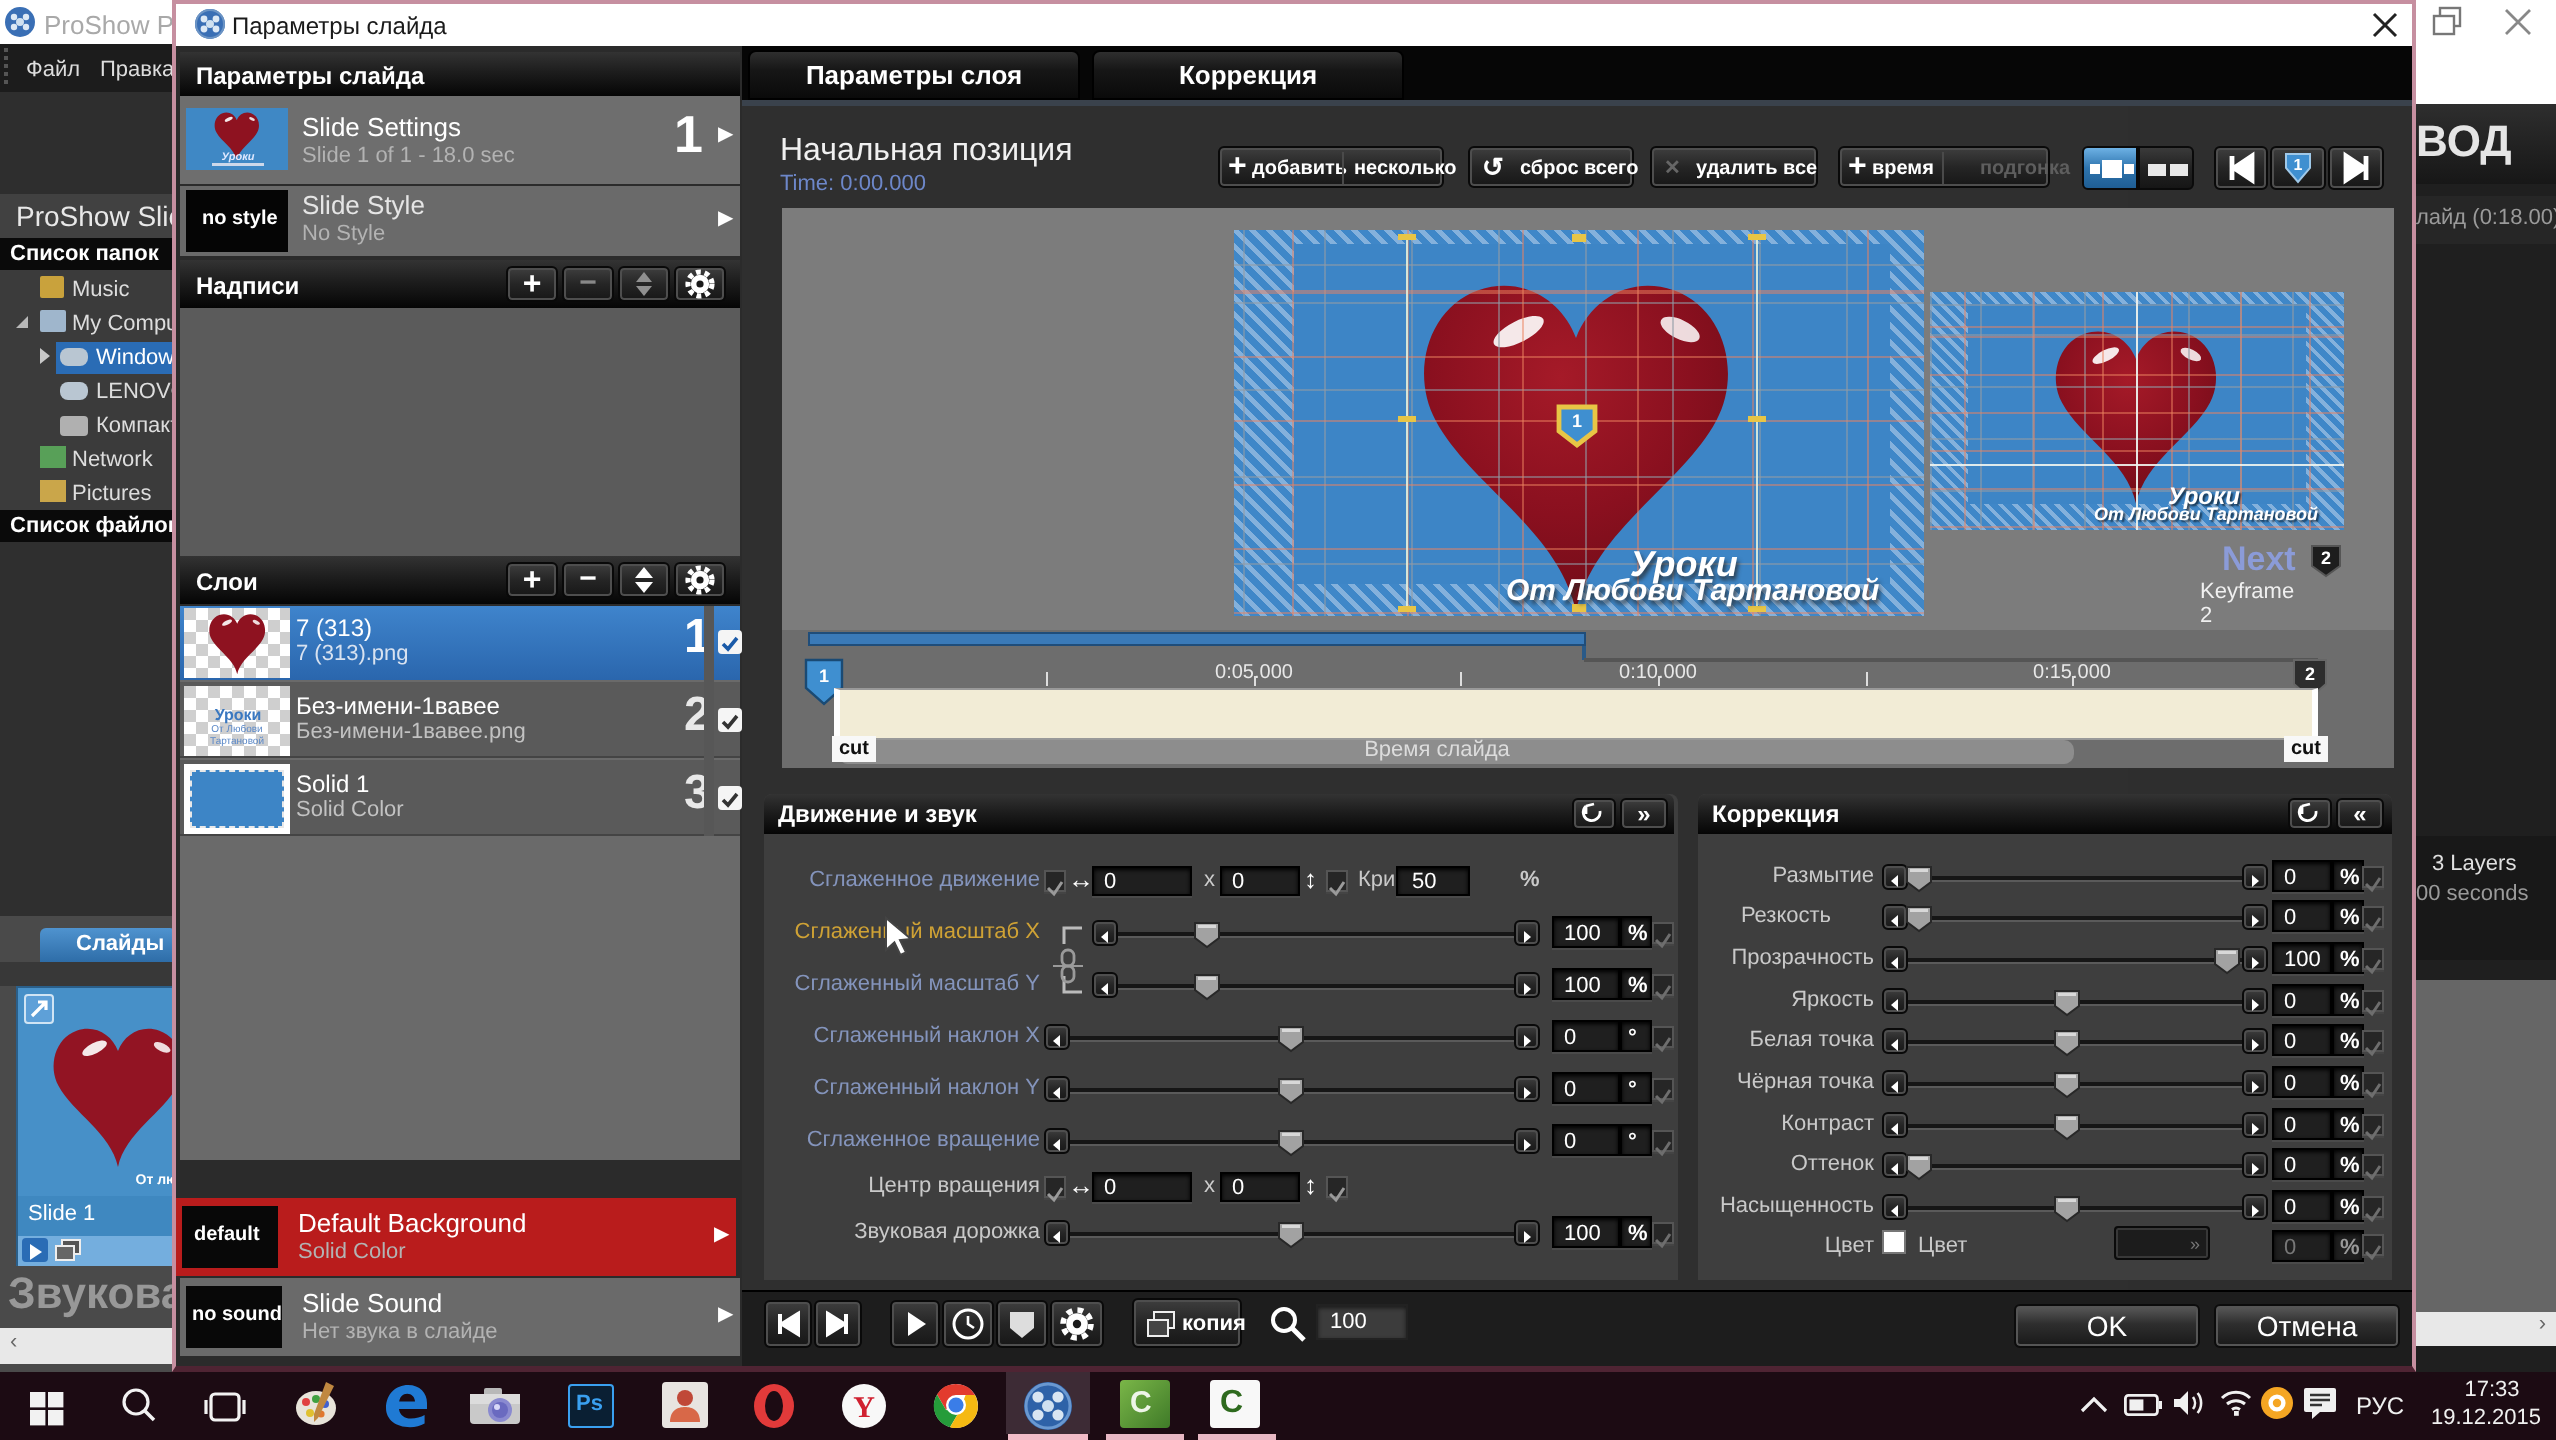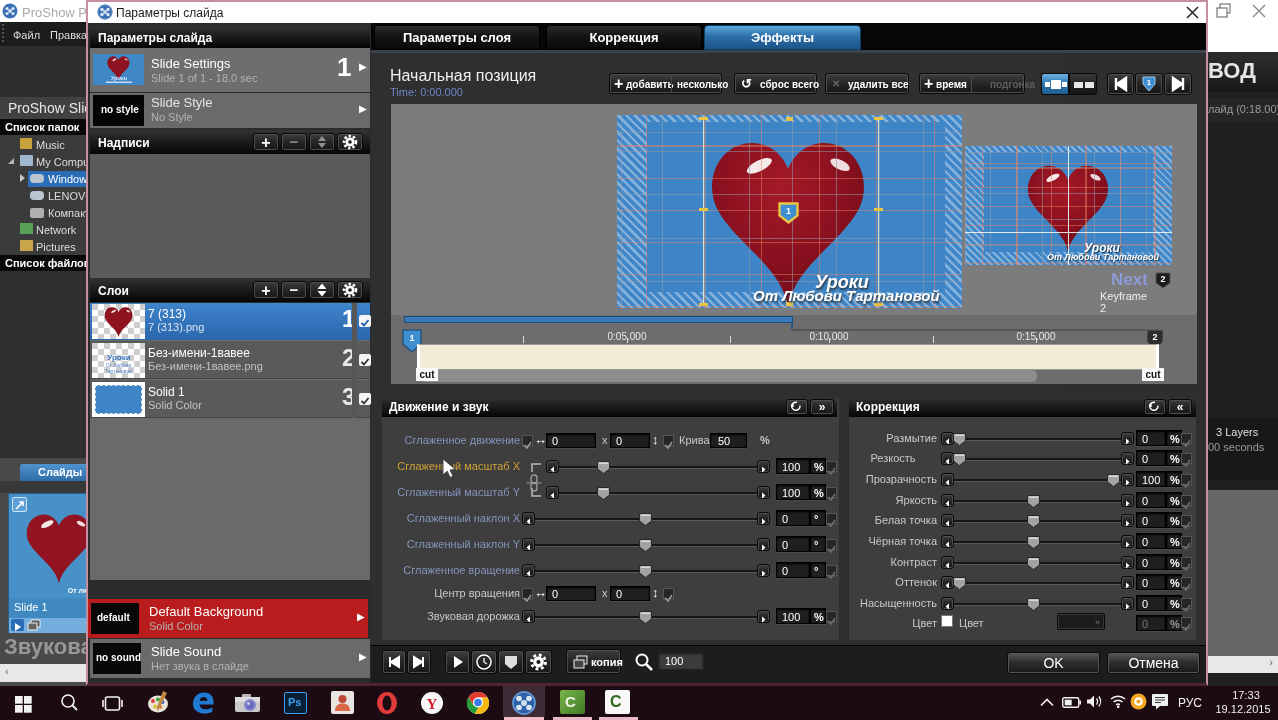--- a/index.html
+++ b/index.html
@@ -272,21 +272,20 @@
     <span class="abs" style="left:269px;top:12px;color:#fff;font-size:10px;">▶</span>
   </div>
 </div>
 
 <div class="abs" style="left:371px;top:23px;width:693px;height:660px;background:#2f2f2f;" id="mainarea">
 
   <div class="abs" style="left:0;top:0px;width:835px;height:27px;background:#060606;"></div>
   <div class="abs" style="left:0;top:27px;width:835px;height:3px;background:#3a424c;"></div>
   <div class="abs" style="left:3px;top:2px;width:166px;height:25px;background:linear-gradient(#2e2e2e,#161616 40%,#0a0a0a);border:1px solid #000;border-radius:4px 4px 0 0;color:#fff;font-size:13px;font-weight:bold;text-align:center;"><span style="line-height:24px;">Параметры слоя</span></div>
   <div class="abs" style="left:175px;top:2px;width:156px;height:25px;background:linear-gradient(#2e2e2e,#161616 40%,#0a0a0a);border:1px solid #000;border-radius:4px 4px 0 0;color:#fff;font-size:13px;font-weight:bold;text-align:center;"><span style="line-height:24px;">Коррекция</span></div>
-  <div class="abs" style="left:333px;top:2px;width:157px;height:25px;background:linear-gradient(#5aa7dd,#2d6ea8 45%,#1c5488);border:1px solid #0d3c64;border-radius:4px 4px 0 0;color:#fff;font-size:13px;font-weight:bold;text-align:center;"><span style="line-height:24px;">Эффекты</span></div>
 
   <div class="abs" style="left:19px;top:44px;color:#f0f0f0;font-size:16px;">Начальная позиция</div>
   <div class="abs" style="left:19px;top:63px;color:#6d87c9;font-size:11px;">Time: 0:00.000</div>
 
   <div class="abs btn2" style="left:238px;top:50px;width:113px;height:21px;font-size:10px;">
     <span class="abs" style="left:4px;top:1px;font-size:16px;font-weight:bold;">+</span>
         <span class="abs" style="left:16px;top:5px;font-weight:bold;">добавить</span>
     <span class="abs" style="left:61px;top:2px;width:1px;height:16px;background:#4a4a4a;"></span>
     <span class="abs" style="left:67px;top:5px;font-weight:bold;">несколько</span>
   </div>
@@ -401,20 +400,21 @@
   <div class="abs" style="left:428px;top:308px;width:60px;text-align:center;color:#e8e8e8;font-size:10px;">0:10.000</div>
   <div class="abs" style="left:635px;top:308px;width:60px;text-align:center;color:#e8e8e8;font-size:10px;">0:15.000</div>
   <div class="abs" style="left:152px;top:313px;width:1px;height:7px;background:#ddd;"></div>
   <div class="abs" style="left:256px;top:315px;width:1px;height:5px;background:#ddd;"></div>
   <div class="abs" style="left:359px;top:313px;width:1px;height:7px;background:#ddd;"></div>
   <div class="abs" style="left:458px;top:315px;width:1px;height:5px;background:#ddd;"></div>
   <div class="abs" style="left:562px;top:313px;width:1px;height:7px;background:#ddd;"></div>
   <div class="abs" style="left:665px;top:315px;width:1px;height:5px;background:#ddd;"></div>
   <div class="abs" style="left:46px;top:321px;width:742px;height:26px;background:#f2ecd6;border-left:3px solid #fff;border-right:3px solid #fff;border-top:1px solid #999;border-bottom:1px solid #999;"></div>
   <div class="abs" style="left:48px;top:347px;width:618px;height:12px;background:#8d8d8d;border-radius:5px;"></div>
+  <div class="abs" style="left:0px;top:347px;width:835px;height:12px;color:#dcdcdc;font-size:11px;text-align:center;"><span style="position:relative;left:-70px;top:-1px;">Время слайда</span></div>
   <div class="abs" style="left:45px;top:345px;width:22px;height:13px;background:#f8f8f8;color:#111;font-size:10px;font-weight:bold;text-align:center;"><span style="line-height:13px;">cut</span></div>
   <div class="abs" style="left:771px;top:345px;width:22px;height:13px;background:#f8f8f8;color:#111;font-size:10px;font-weight:bold;text-align:center;"><span style="line-height:13px;">cut</span></div>
 
 <div class="abs" style="left:11px;top:374px;width:457px;height:243px;background:#3e3e3e;border-radius:4px 4px 0 0;" id="motionpanel">
     <div class="abs hdrbar" style="left:0;top:0;width:455px;height:20px;border-radius:4px 4px 0 0;font-size:12px;">
           <span class="abs" style="left:7px;top:3px;">Движение и звук</span>
       <div class="abs btn2" style="left:404px;top:2px;width:22px;height:16px;text-align:center;"><svg width="20" height="14">
               <path d="M6 3 A4.2 4.2 0 1 0 13 5.5 M6 3 L6 7 M6 3 L10 2" stroke="#fff" stroke-width="1.4" fill="none"></path>
             </svg></div>
       <div class="abs btn2" style="left:428px;top:2px;width:24px;height:16px;text-align:center;color:#fff;"><span style="font-size:12px;line-height:14px;font-weight:bold;">»</span></div>
@@ -429,21 +429,21 @@
         </div>
     <div class="abs" style="left:220px;top:37px;color:#ccc;font-size:11px;">x</div>
     <div class="abs inp" style="left:228px;top:36px;width:40px;height:15px;">
           <span class="abs" style="left:5px;top:1px;">0</span>
         </div>
     <div class="abs" style="left:270px;top:35px;color:#fff;font-size:13px;font-weight:bold;">↕</div>
     <div class="abs ck" style="left:281px;top:38px;width:11px;height:11px;"><svg width="9" height="9">
             <path d="M1 4 L4 7 L8 1" stroke="#9a9a9a" stroke-width="1.5" fill="none"></path>
           </svg></div>
     <div class="abs lbl-w" style="left:297px;top:37px;font-size:11px;">Кривая</div>
-    <div class="abs inp" style="left:328px;top:36px;width:37px;height:15px;">
+    <div class="abs inp" style="left:316px;top:36px;width:37px;height:15px;">
           <span class="abs" style="left:7px;top:1px;">50</span>
         </div>
     <div class="abs lbl-w" style="left:378px;top:37px;font-size:11px;font-weight:bold;">%</div>
     <div class="abs" style="left:0px;top:63px;width:138px;font-size:11px;text-align:right;color:#cfa235;white-space:nowrap;">Сглаженный масштаб X</div>
     <svg class="abs" style="left:148px;top:64px;" width="14" height="12">
           <path d="M2 11 V3 h9" stroke="#bbb" stroke-width="1.5" fill="none"></path>
         </svg>
     <div class="abs btn2" style="left:164px;top:63px;width:13px;height:13px;"><svg width="11" height="11">
             <path d="M7 2.5 L3.5 5.5 L7 8.5 Z" fill="#fff"></path>
           </svg></div>

